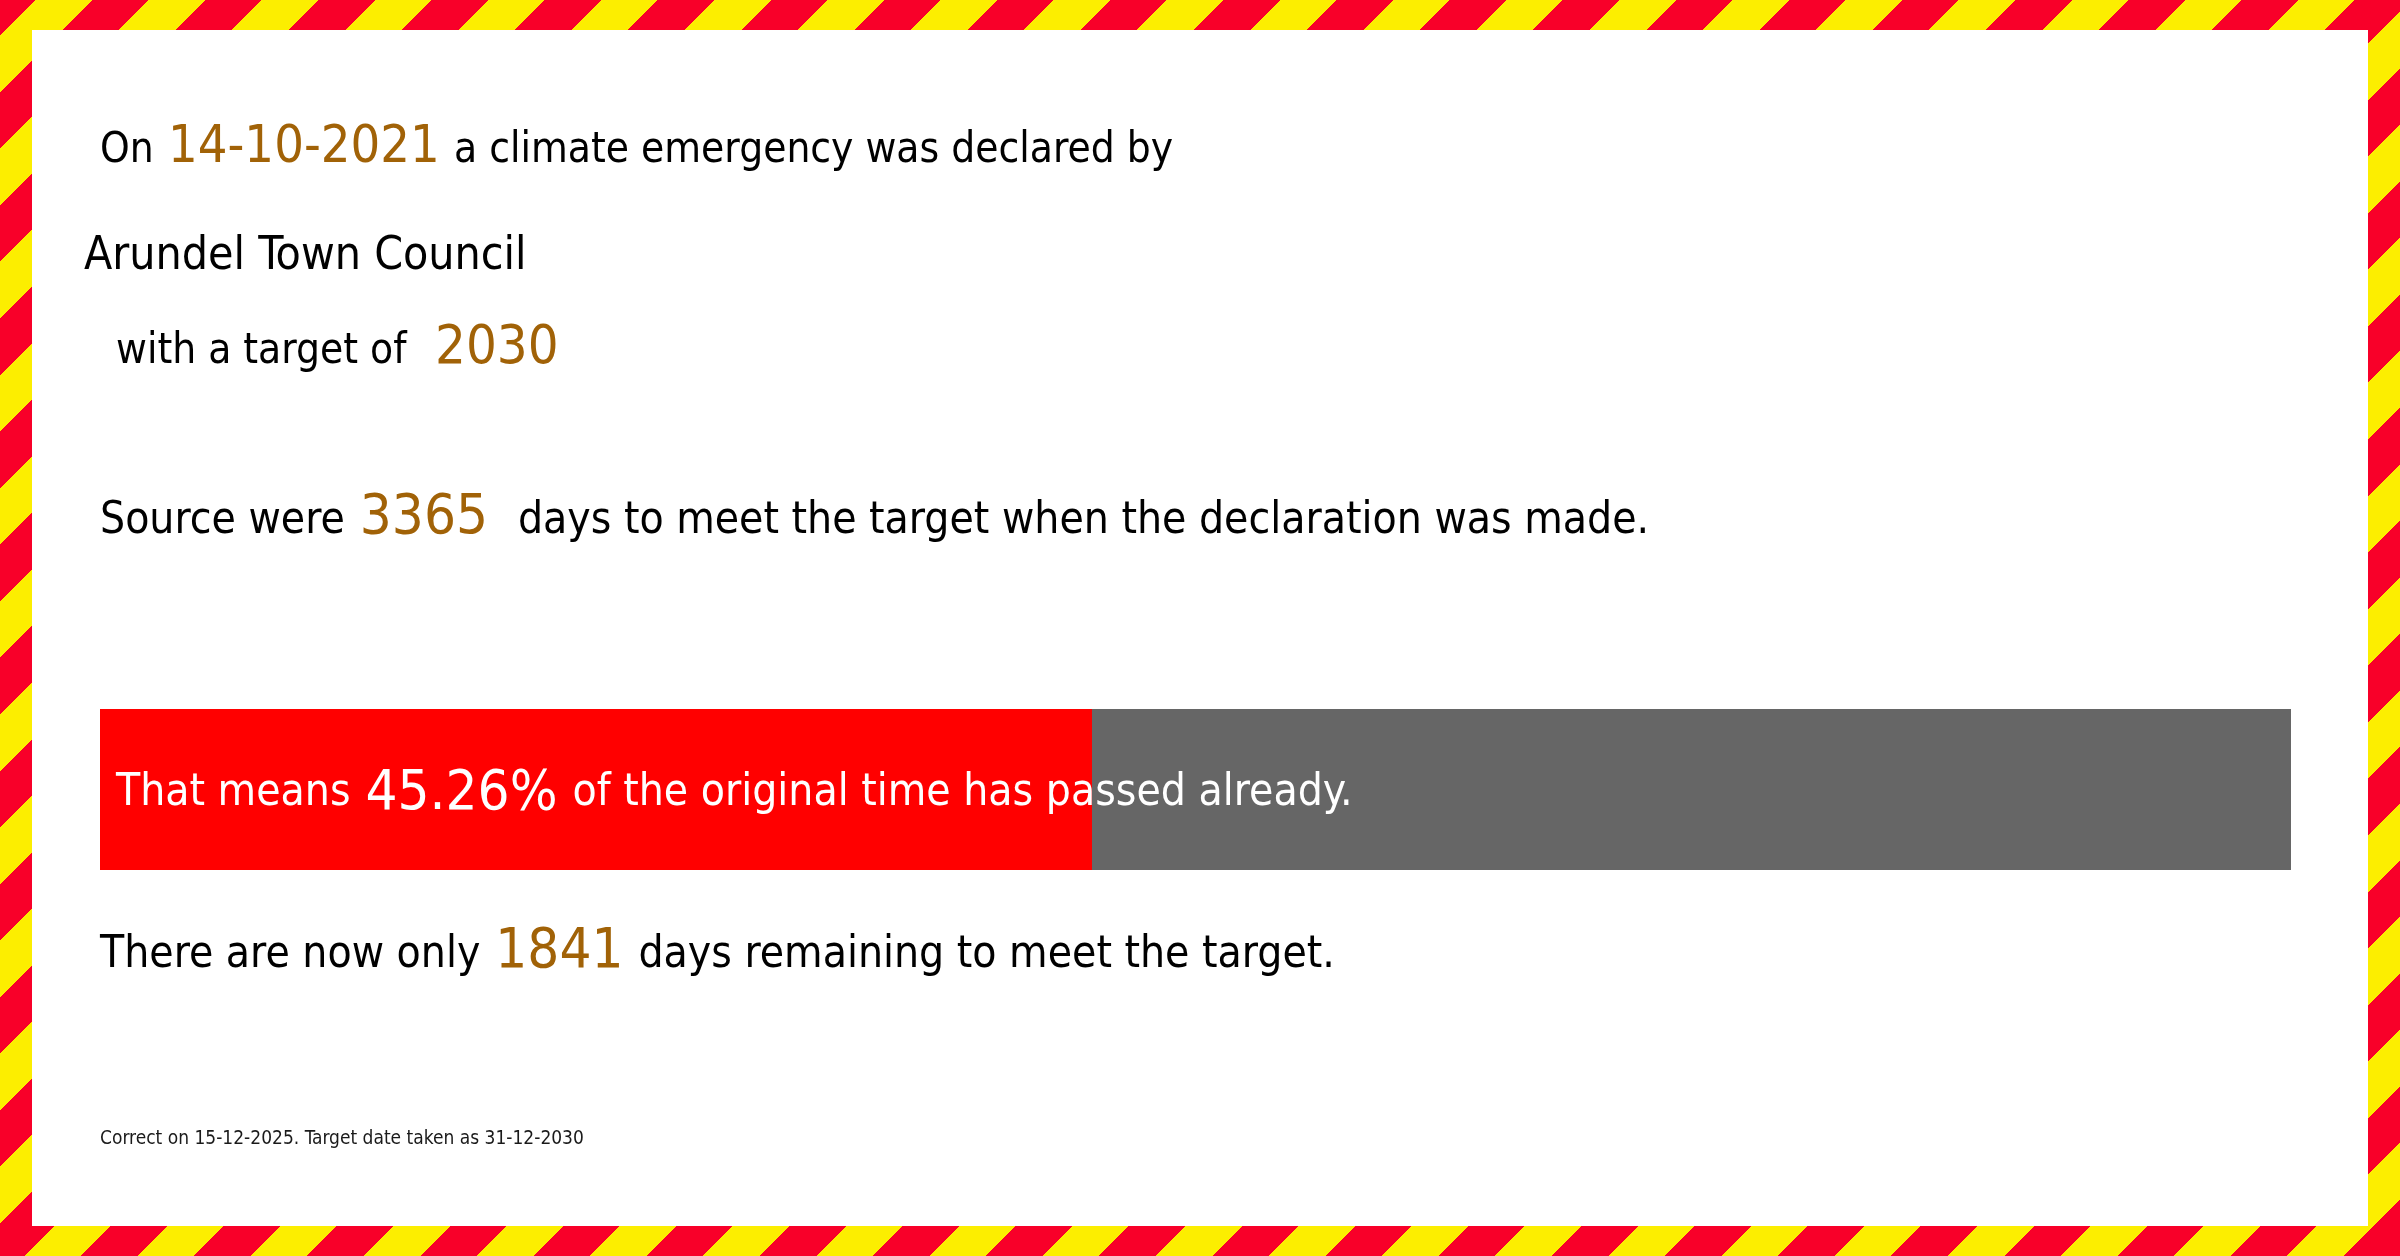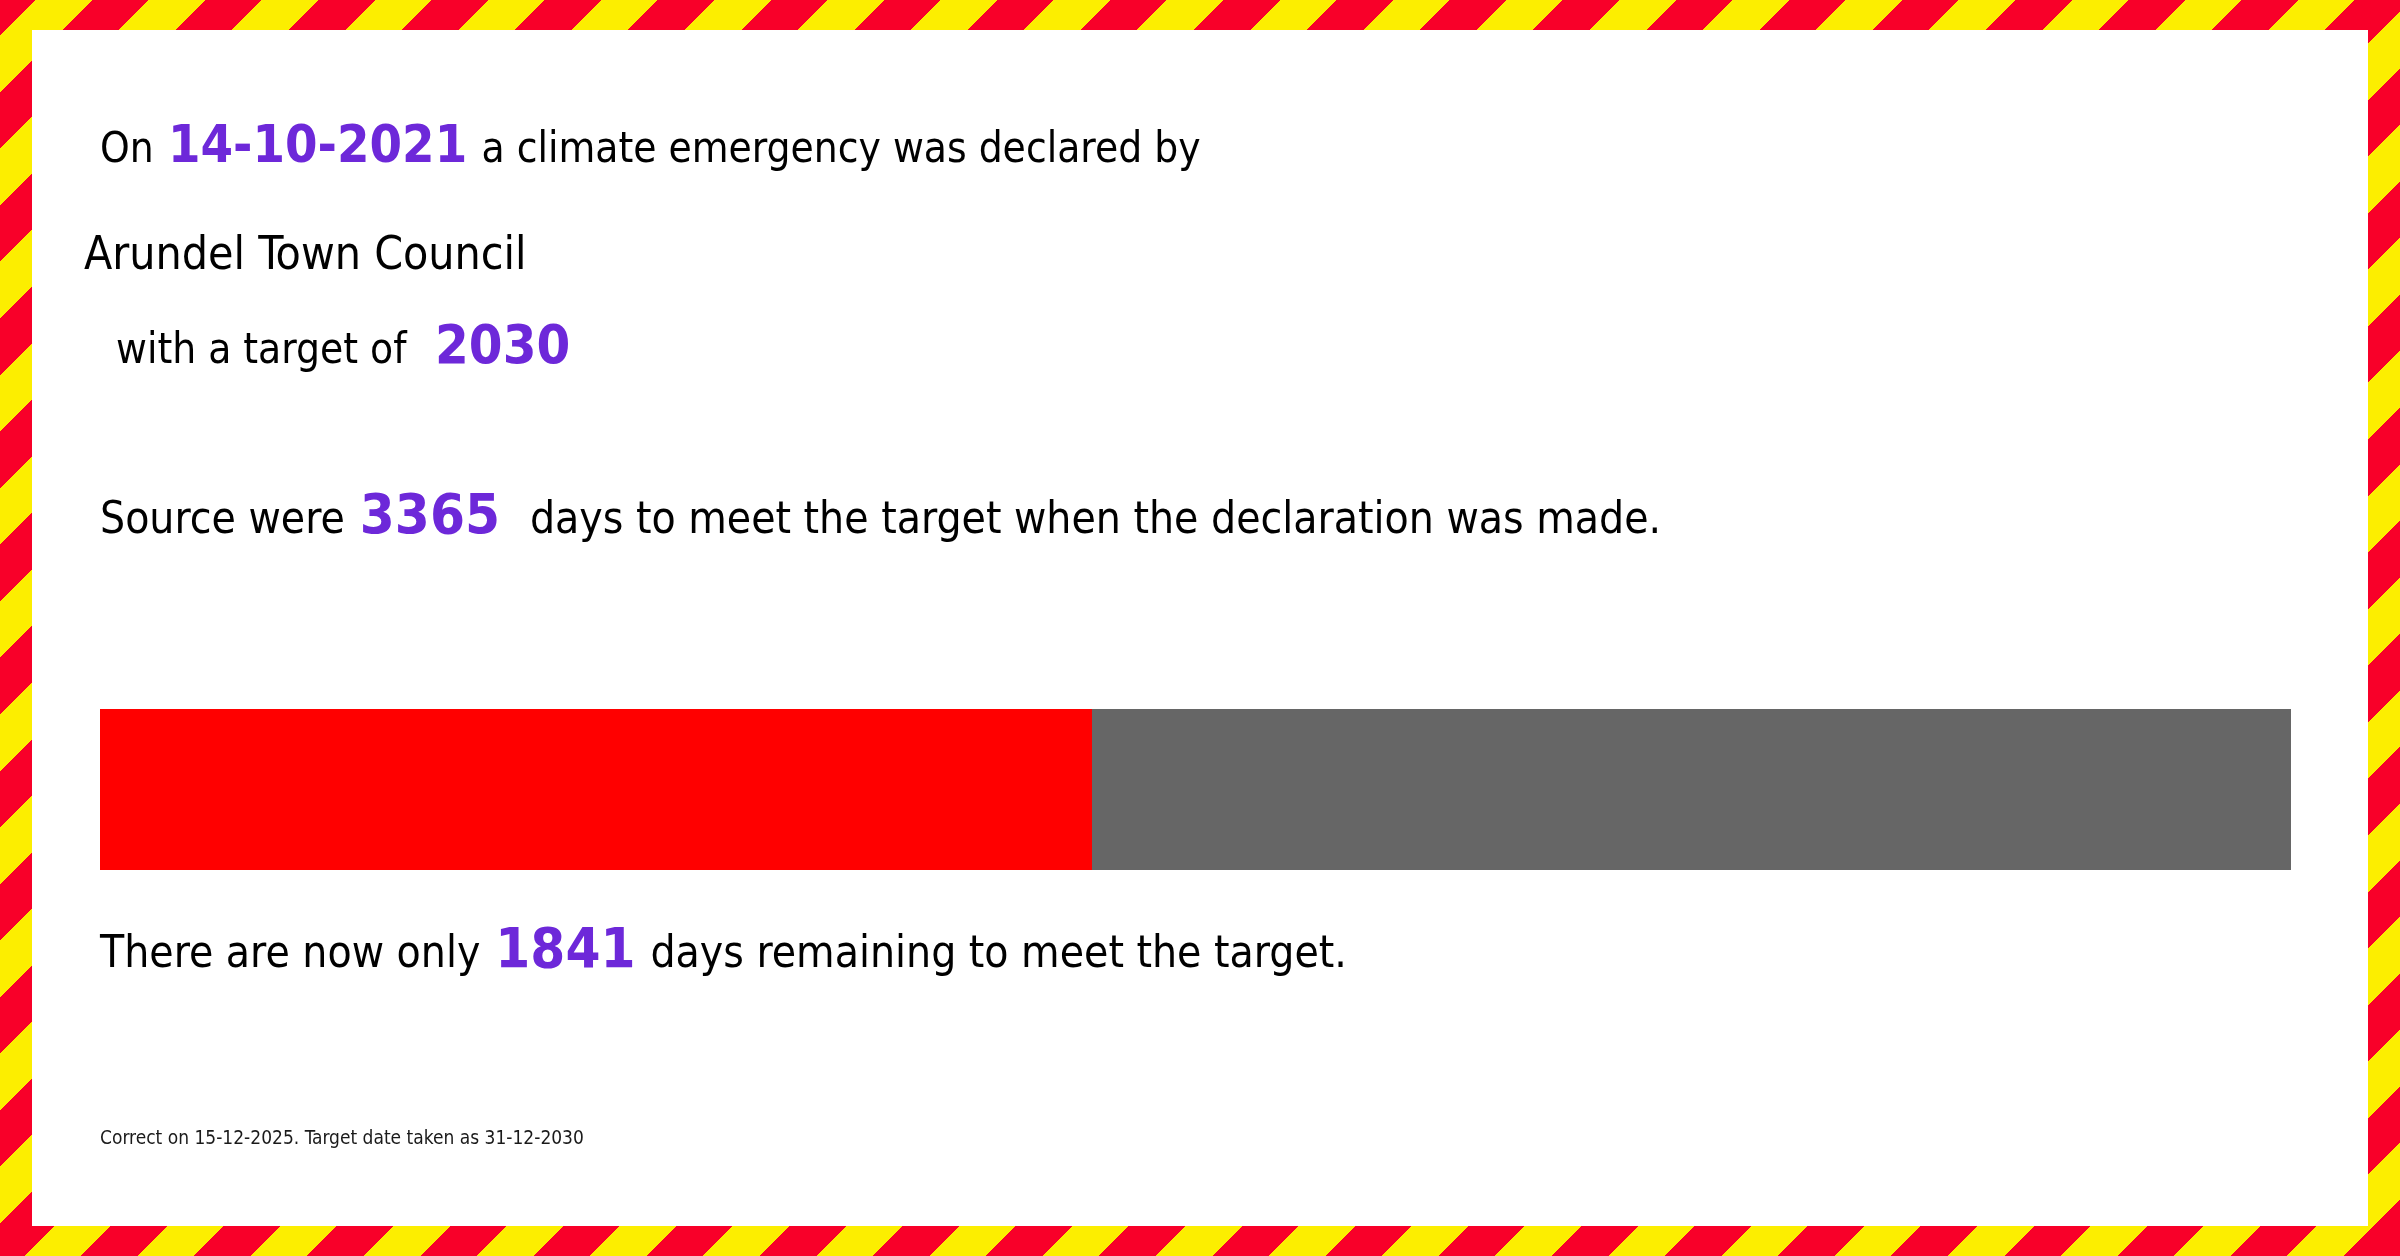--- a/index.html
+++ b/index.html
@@ -42,22 +42,21 @@
   }
 
   
   .line {
     position: absolute;
     white-space: nowrap;
     color: #000000;
     line-height: 1;
   }
   .hl {            
-    color: #6d28d9;
-    font-weight: bold;
+    color: #a16207;
   }
 
   #line-declared-on {
     left: 68px;
     top: 88px;
     font-size: 42px;
   }
   #line-declared-on .hl {
     font-size: 52px;
   }
@@ -171,20 +170,27 @@
       <span>with a target of</span><span class="sp"></span><span class="sp"></span><span class="hl">2030</span>
     </div>
 
     <div class="line" id="line-days-at-declaration">
       <span>Source were</span><span class="sp"></span><span class="hl">3365</span><span class="sp"></span><span class="sp"></span><span>days to meet the target when the declaration was made.</span>
     </div>
 
 
     <div id="progress-bar" style="background: rgb(102, 102, 102);">
       <div id="progress-fill" style="width: 45.26%; background: rgb(255, 0, 0);"></div>
+      <div id="progress-label" style="color: rgb(255, 255, 255);">
+        <span>That means</span>
+          <span class="sp"></span>
+          <span class="pct">45.26%</span>
+          <span class="sp"></span>
+          <span>of the original time has passed already.</span>
+      </div>
     </div>
 
     <div class="line" id="line-days-remaining">
       <span>There are now only</span><span class="sp"></span><span class="hl">1841</span><span class="sp"></span><span>days remaining to meet the target.</span>
     </div>
 
     <div class="footnote" id="footnote-correct-on">Correct on 15-12-2025. Target date taken as 31-12-2030</div>
 
   </div>
 </div>

